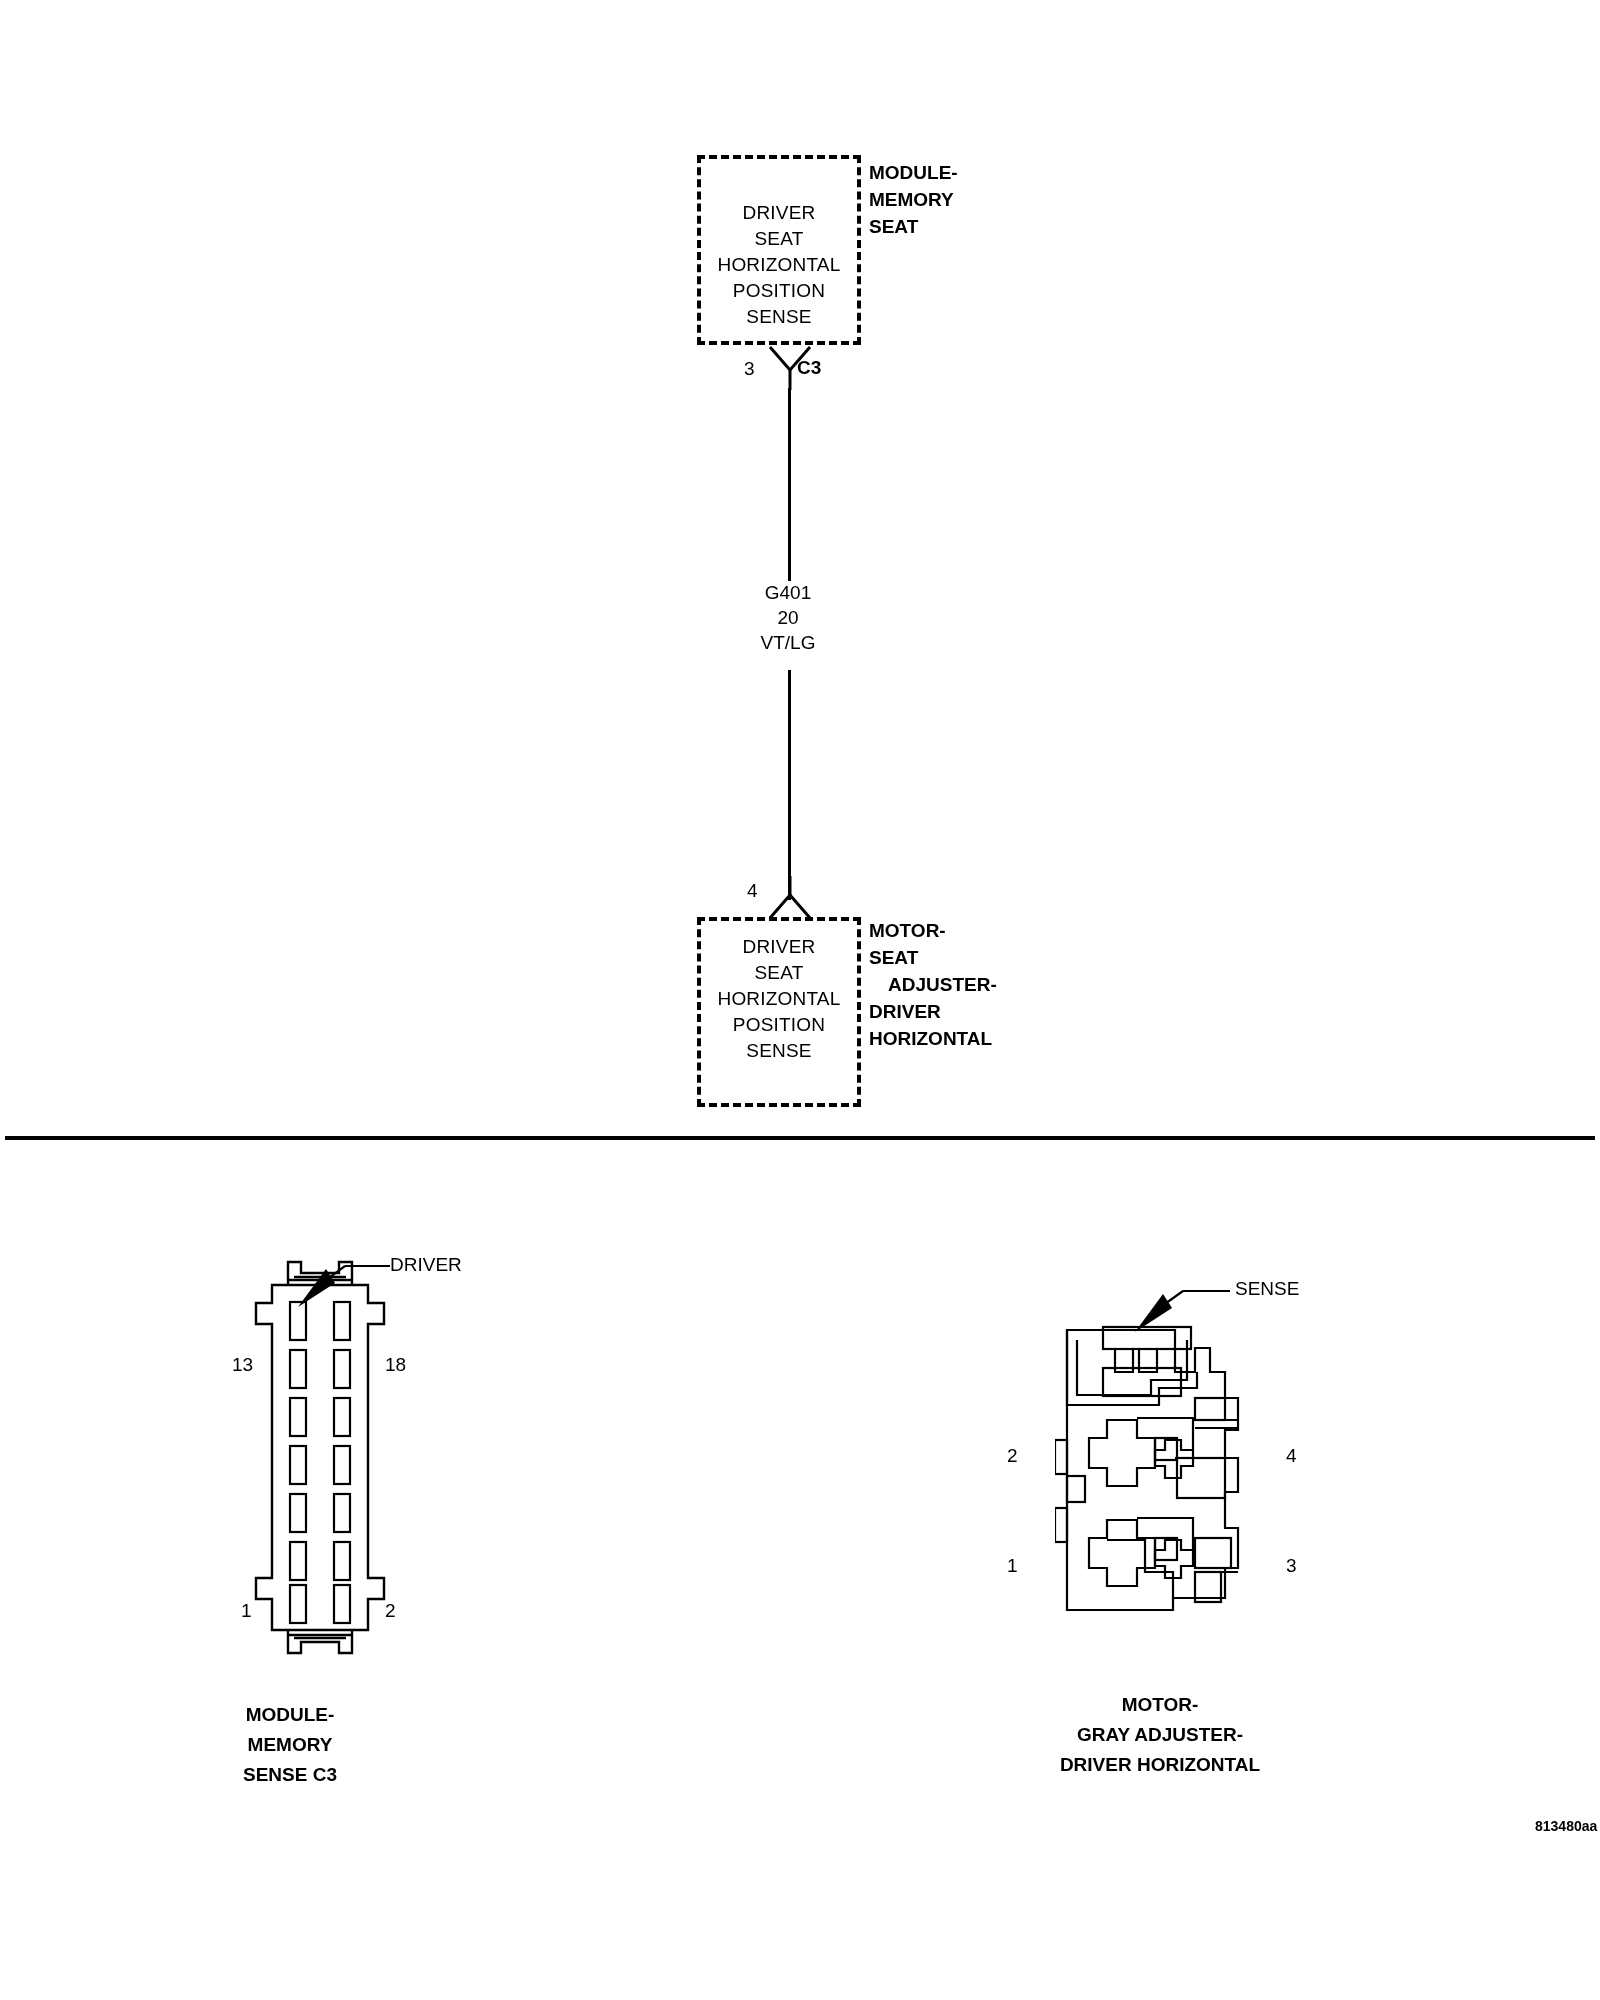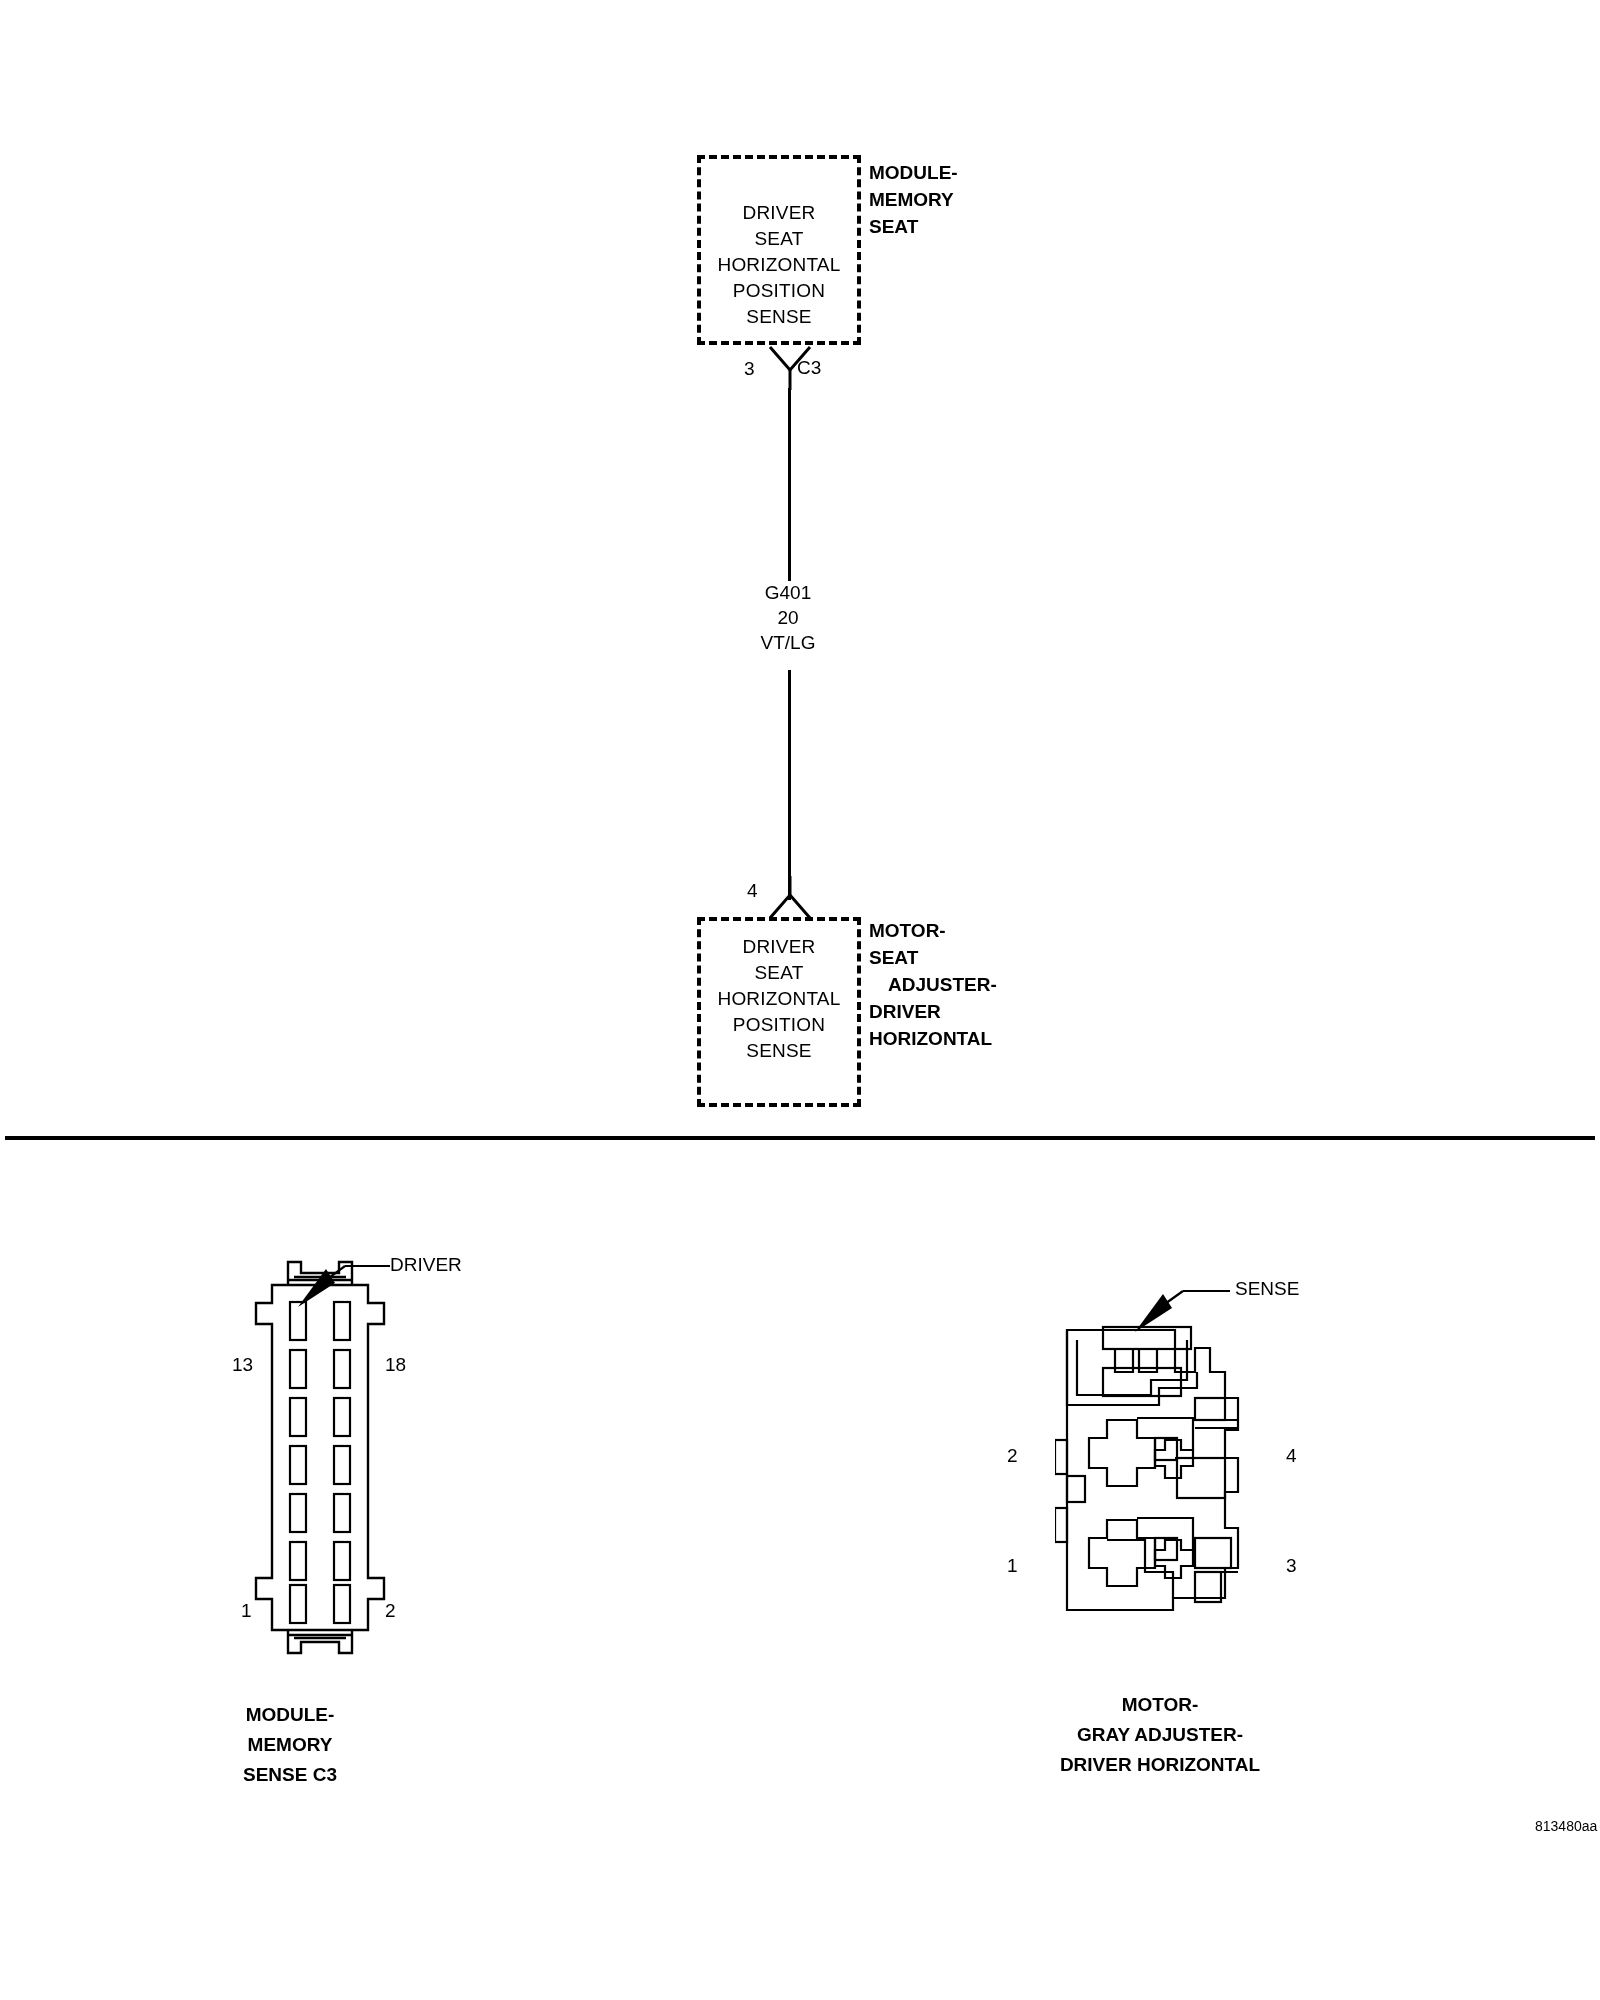--- a/index.html
+++ b/index.html
@@ -64,21 +64,21 @@
     white-space: nowrap;
   }
   .pin-num {
     position: absolute;
     font-size: 19px;
     white-space: nowrap;
   }
   .conn-code {
     position: absolute;
     font-size: 19px;
-    font-weight: normal;
+    font-weight: bold;
     white-space: nowrap;
   }
 
   
   .divider {
     position: absolute;
     left: 5px;
     width: 1590px;
     height: 4px;
     background: #000;
@@ -95,21 +95,21 @@
   }
   .callout-text {
     position: absolute;
     font-size: 19px;
     white-space: nowrap;
   }
 
   .footer-code {
     position: absolute;
     font-size: 14px;
-    font-weight: normal;
+    font-weight: bold;
     white-space: nowrap;
   }
 
   svg { display: block; }
 </style>
 </head>
 <body>
 
 <div id="page">
 

